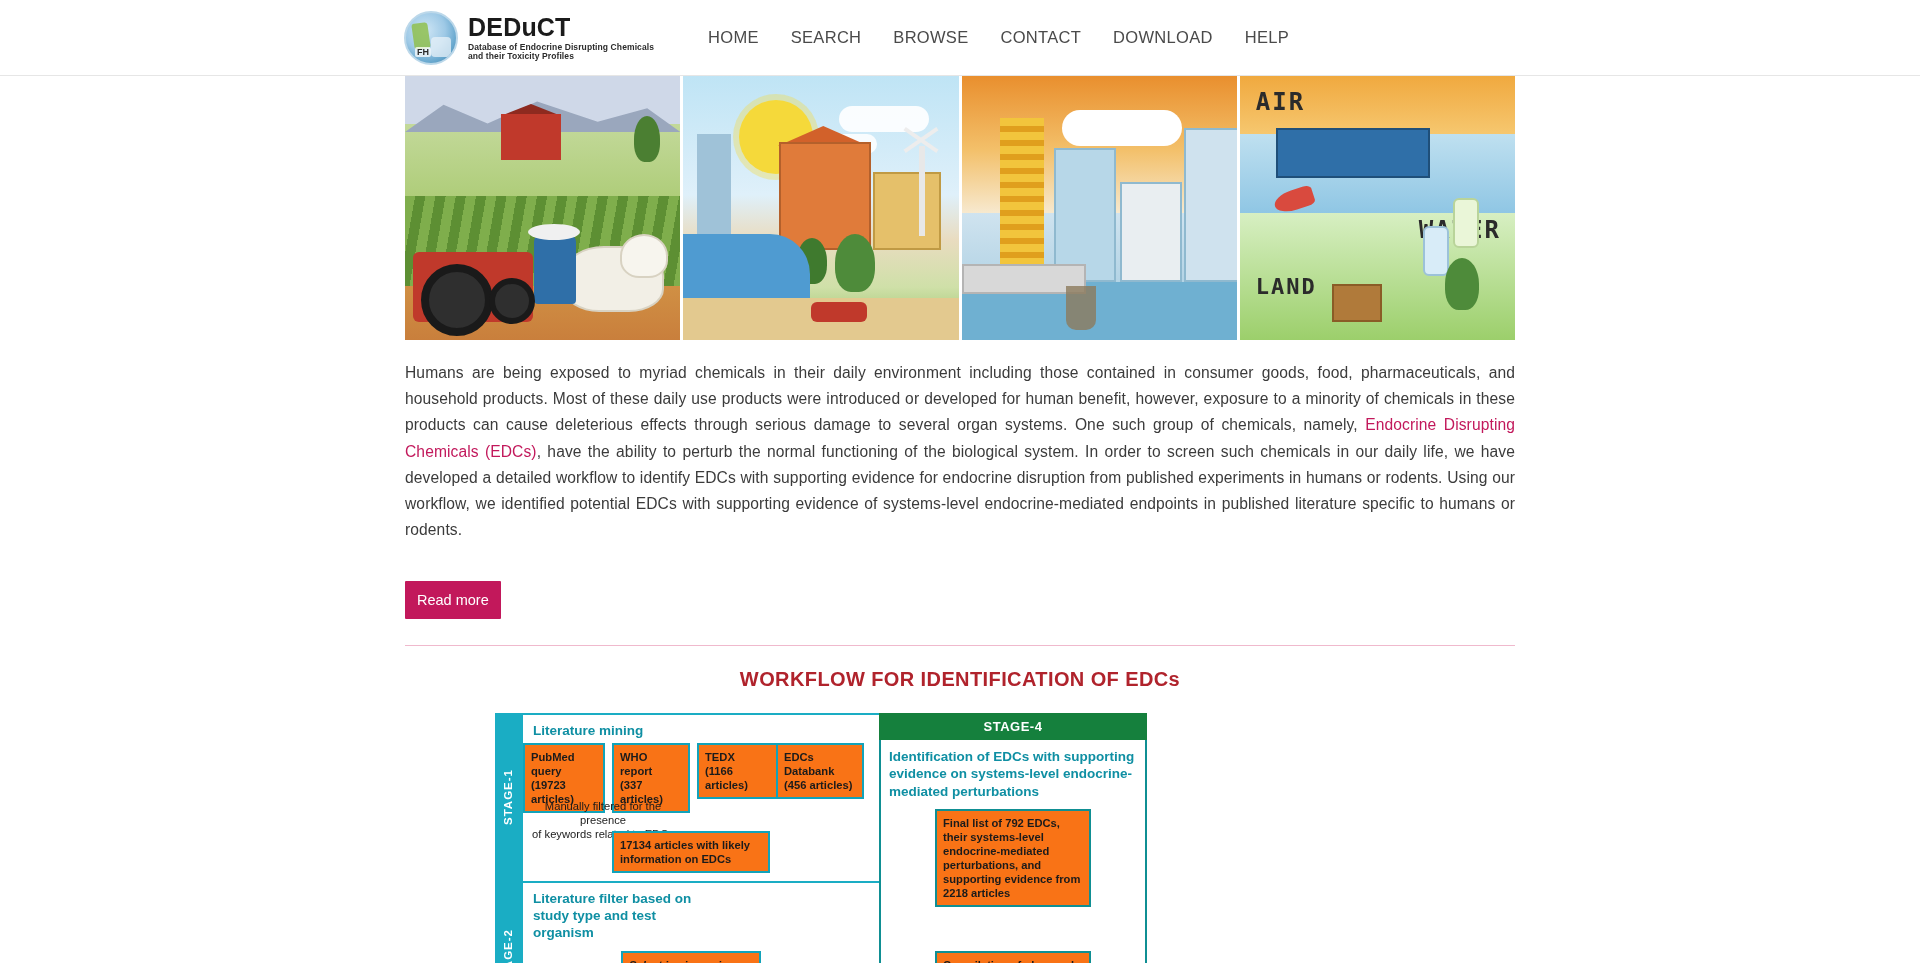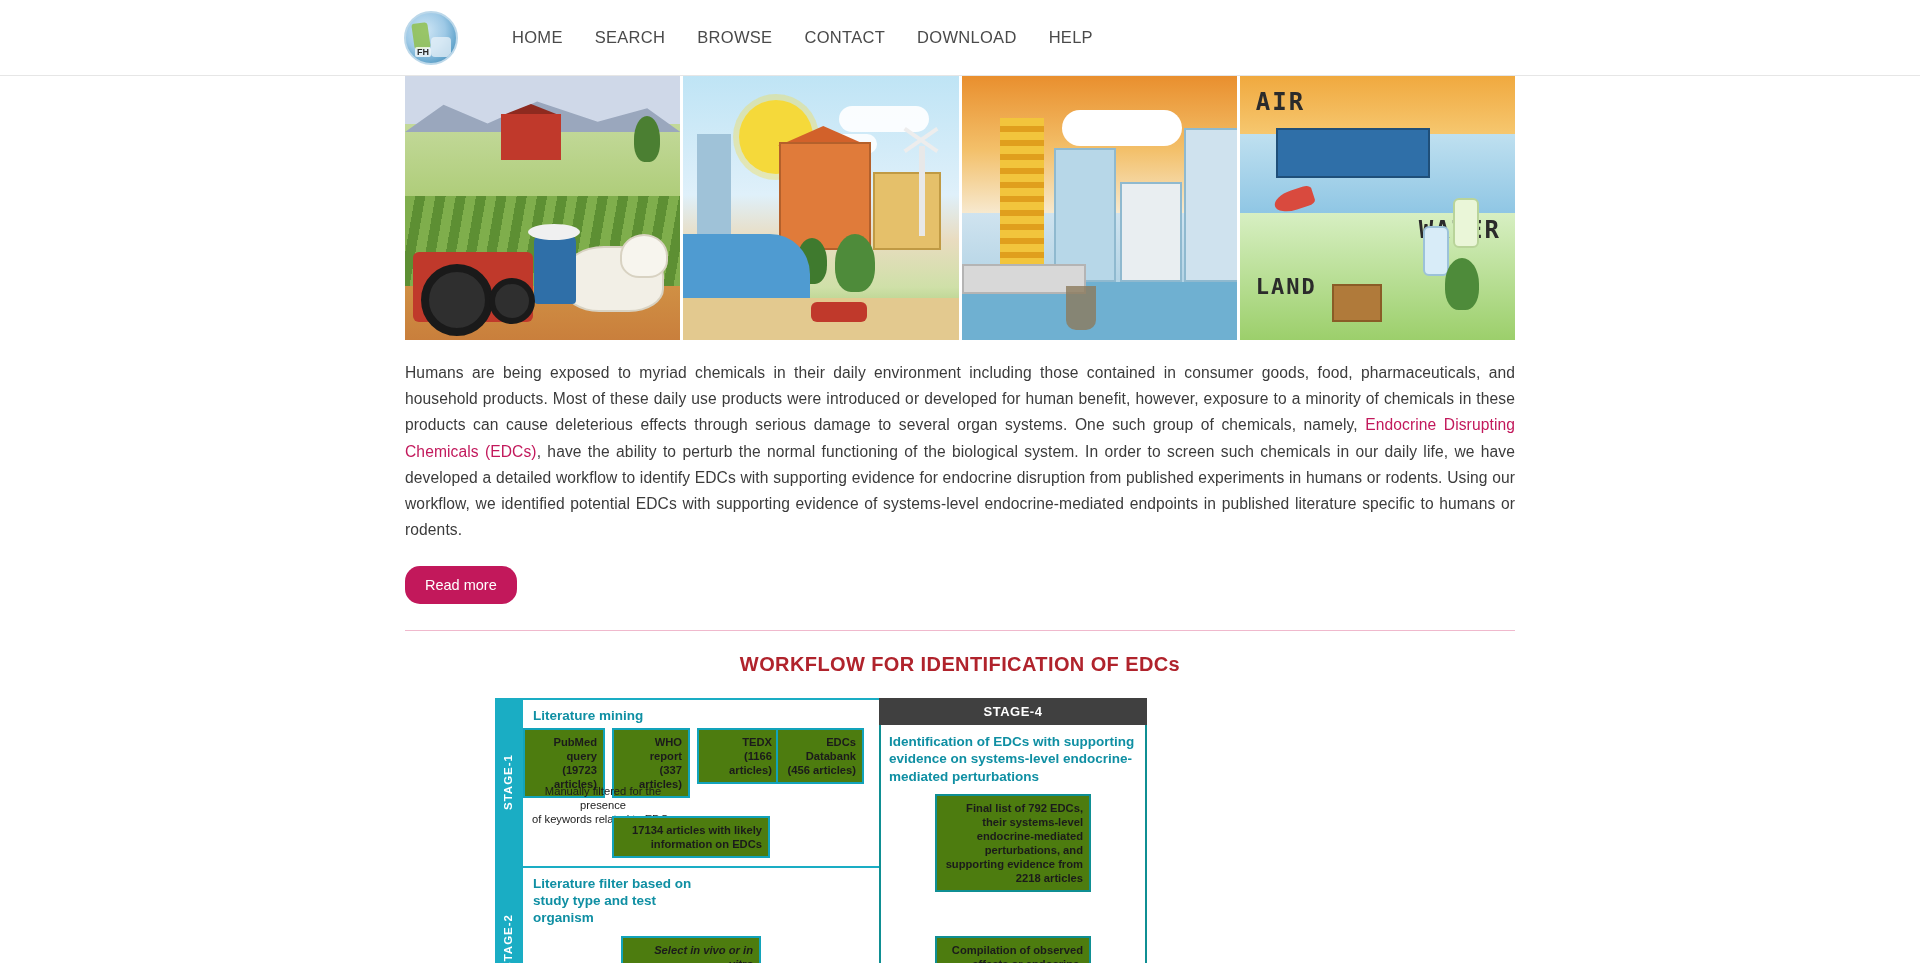--- a/index.html
+++ b/index.html
@@ -135,23 +135,23 @@
   .intro{
     margin-top:20px;
     font-size:15.6px;
     line-height:1.68;
     text-align:justify;
     color:#3b3b3b;
     letter-spacing:.1px;
   }
   .intro a{color:#c2185b;text-decoration:none;}
   .readmore{
-    display:inline-block;margin-top:7px;
+    display:inline-block;margin-top:22px;
     background:#c2185b;color:#fff;border:none;
-    font-size:14.5px;padding:11px 20px;border-radius:15px;
+    font-size:14.5px;padding:11px 12px;border-radius:1px;
     cursor:pointer;font-family:"Liberation Sans",sans-serif;
   }
   .divider{
     margin-top:26px;border:none;border-top:1px solid #f0b9cd;
   }
   .wf-title{
     text-align:center;color:#b0232c;font-weight:bold;
     font-size:20px;letter-spacing:.4px;margin-top:22px;
   }
 
@@ -167,44 +167,49 @@
     writing-mode:vertical-rl;transform:rotate(180deg);letter-spacing:1px;
   }
   .stage-box{
     border:2px solid #1aadc4;background:#fff;position:relative;
   }
   .stage-head{
     color:#0f8fa3;font-weight:bold;font-size:13.5px;padding:8px 10px 4px;
     line-height:1.25;
   }
   .node{
-    border:2px solid #12a3ba;background:#4d7c0f;text-align:right;
+    border:2px solid #12a3ba;background:#f97316;text-align:left;
     font-size:11.2px;font-weight:bold;color:#1b1b1b;line-height:1.25;
     padding:5px 6px;box-sizing:border-box;position:absolute;
   }
   .plain{
     position:absolute;font-size:11.2px;text-align:center;color:#1b1b1b;line-height:1.25;
   }
   .s4-head{
-    position:absolute;background:#404040;color:#fff;font-weight:bold;
+    position:absolute;background:#15803d;color:#fff;font-weight:bold;
     text-align:center;font-size:13px;letter-spacing:.5px;
     padding:6px 0;width:268px;left:0;top:0;
   }
   .s4-title{
     color:#0f8fa3;font-weight:bold;font-size:13.5px;line-height:1.3;padding:8px 8px 6px;
   }
   svg.conn{position:absolute;left:0;top:0;overflow:visible;}
 </style>
 </head>
 <body>
 
 <div class="navbar">
   <div class="brand">
     <div class="brand-logo">
       <span class="logo-badge">FH</span>
+    </div>
+    <div class="brand-text">
+      <div class="brand-title">DEDuCT</div>
+      <div class="brand-sub">Database of Endocrine Disrupting Chemicals</div>
+      <div class="brand-sub2">and their Toxicity Profiles</div>
     </div>
   </div>
   <div class="nav-links">
     <a href="#">HOME</a>
     <a href="#">SEARCH</a>
     <a href="#">BROWSE</a>
     <a href="#">CONTACT</a>
     <a href="#">DOWNLOAD</a>
     <a href="#">HELP</a>
   </div>

